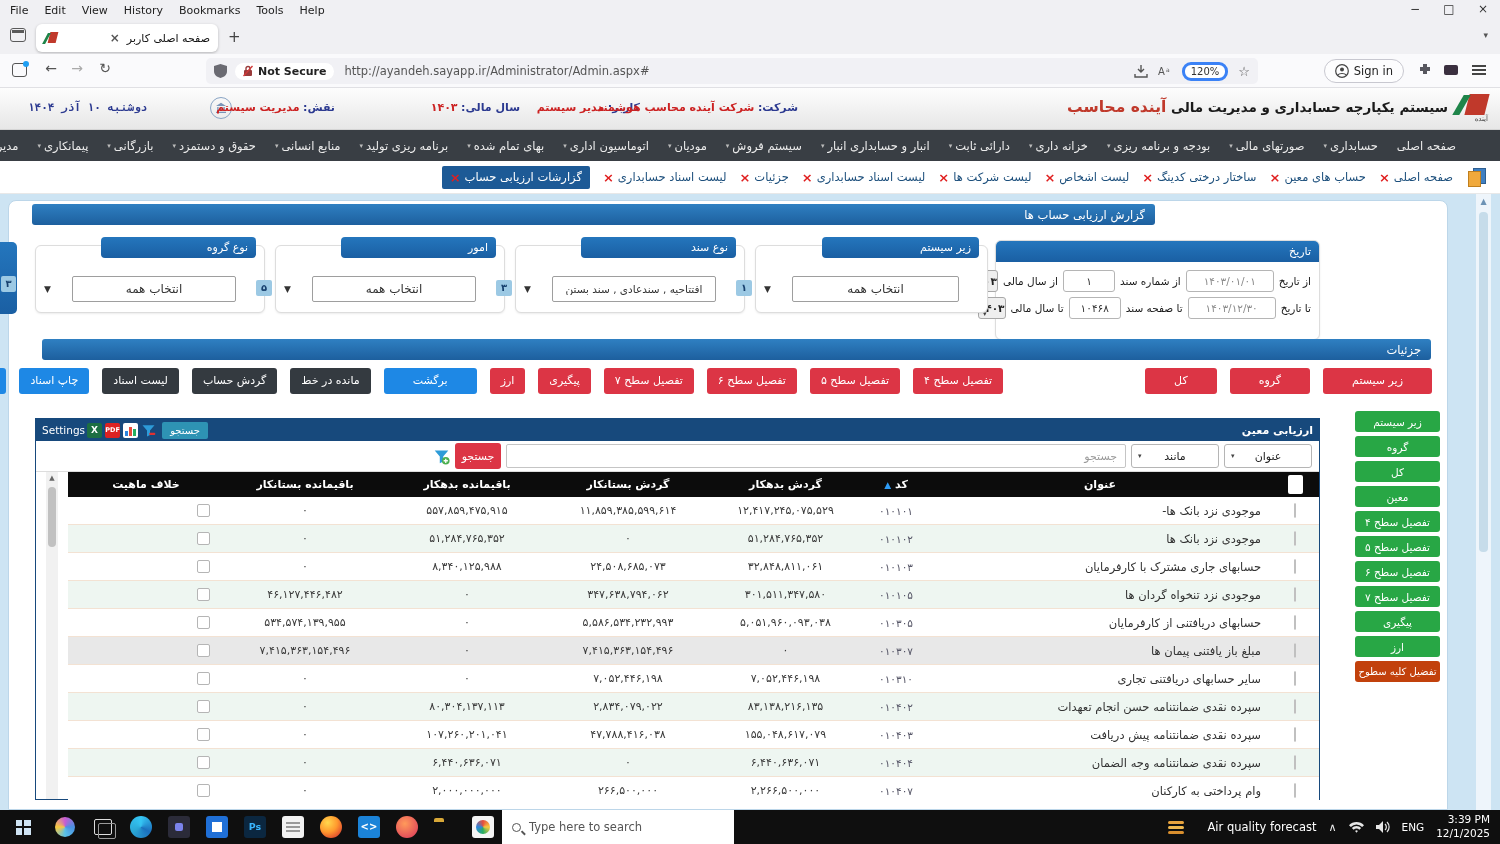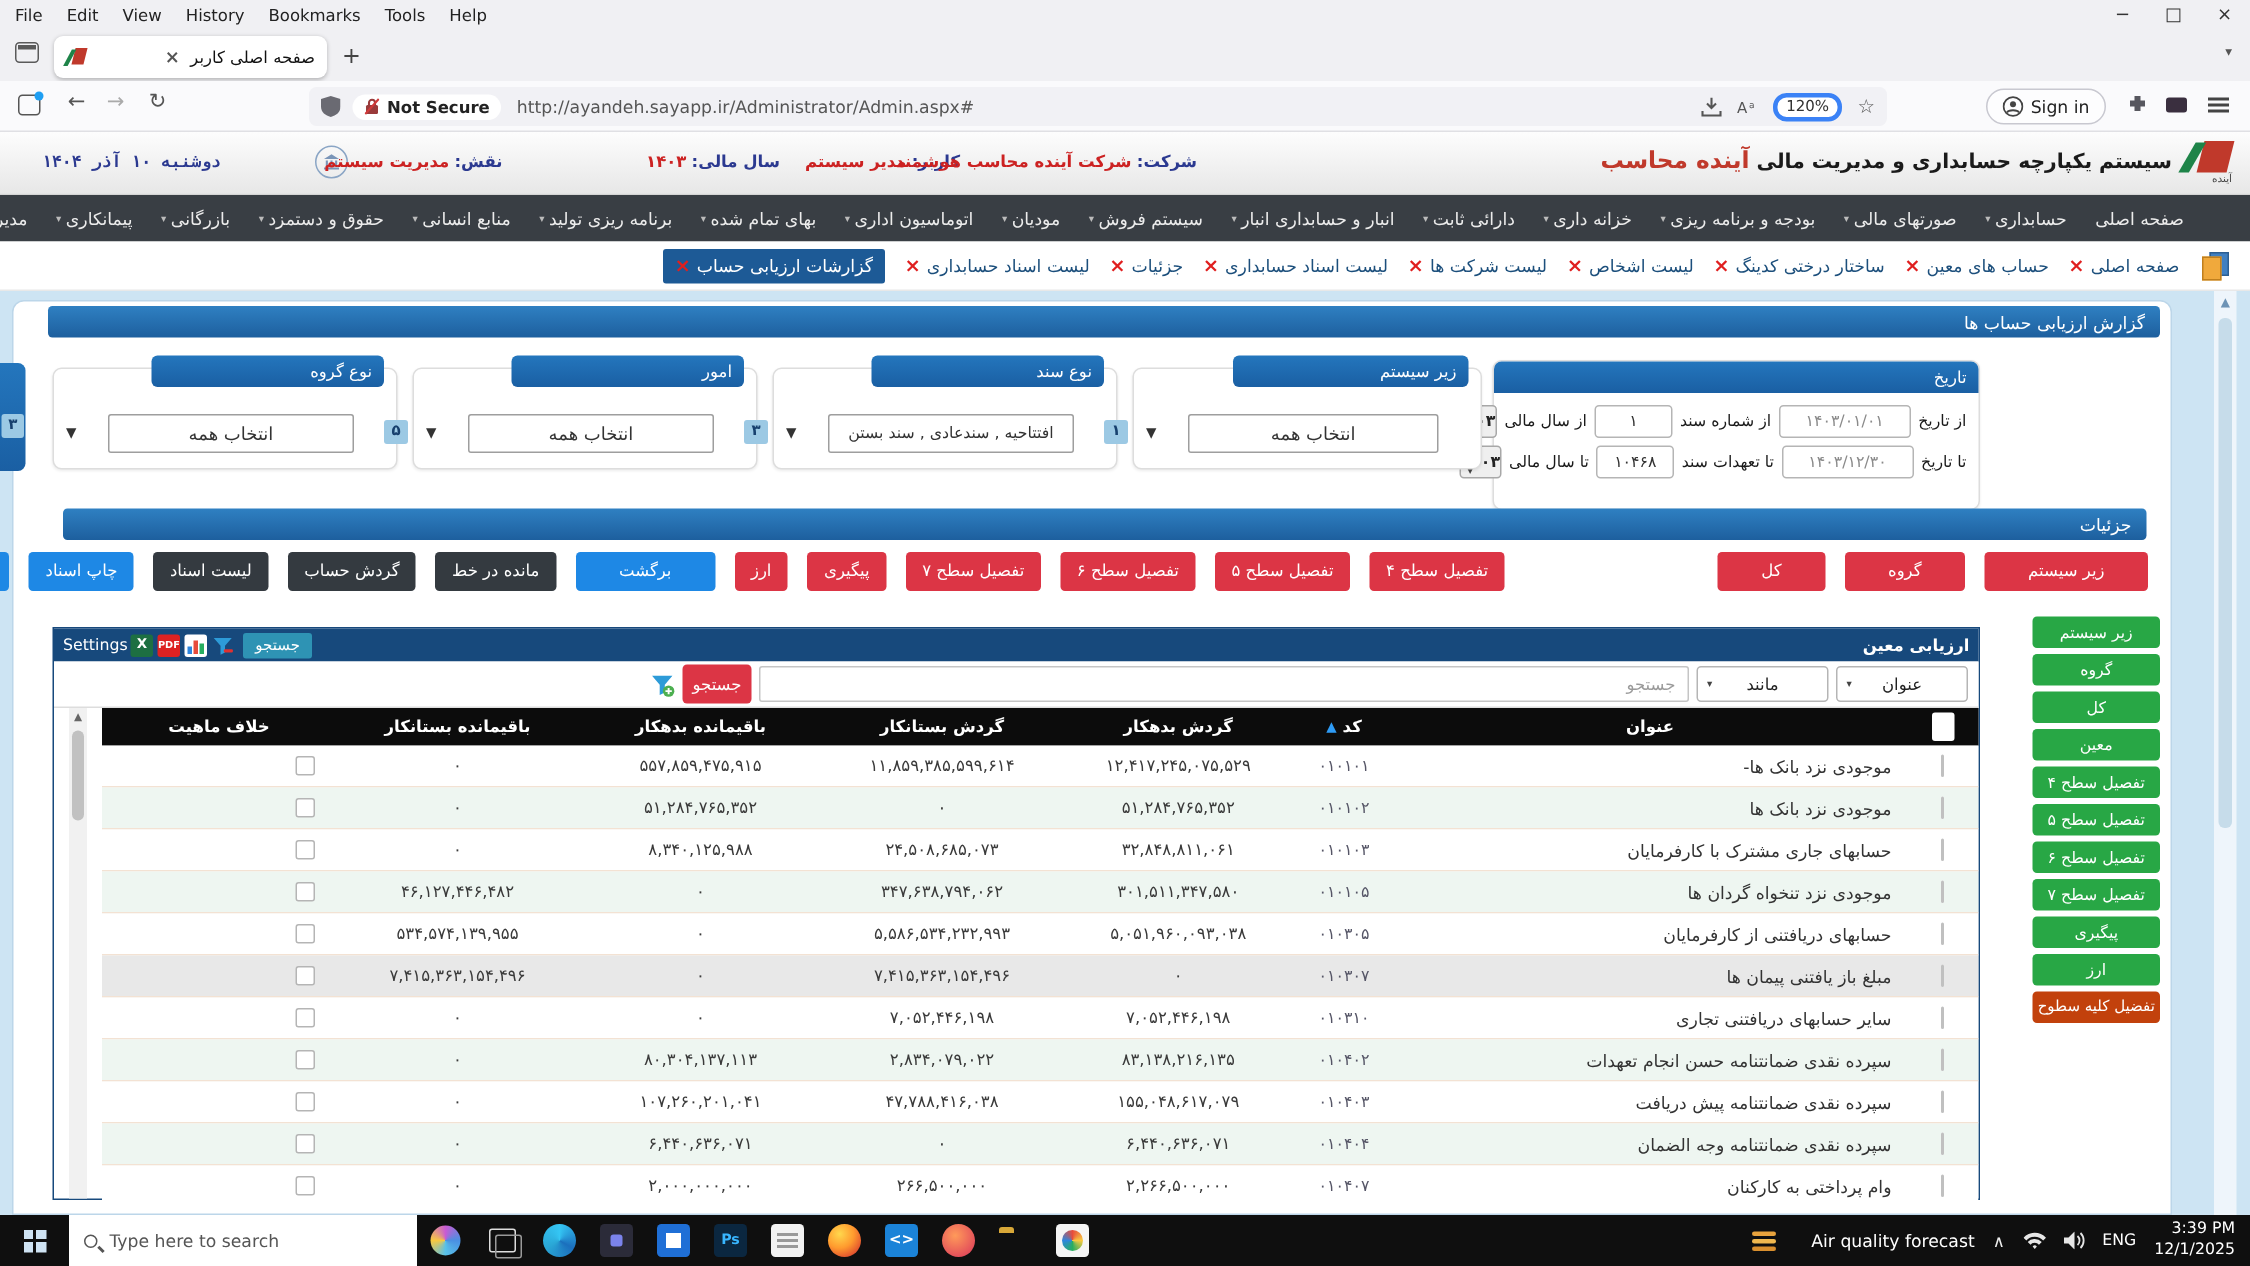--- a/index.html
+++ b/index.html
@@ -79,21 +79,21 @@
   .docs-icon .b1 { position:absolute; right:0; top:1px; width:13px; height:16px; background:#3f7fc1; border:1px solid #2d5e91; }
   .docs-icon .b2 { position:absolute; right:5px; top:4px; width:13px; height:16px; background:#f0a93c; border:1px solid #c07f1d; }
   .ptab { display:flex; align-items:center; gap:4px; font-size:11.5px; color:#1c4f7c; white-space:nowrap; }
   .ptab .x { color:#e01f1f; font-weight:bold; font-size:13px; }
   .ptab.active { background:#1d5a96; color:#fff; padding:4px 8px; border-radius:2px; }
 
   
   #content-bg { position:absolute; top:194px; left:0; width:1500px; height:616px; background:#cde4f3; }
   #main-panel { position:absolute; top:200px; left:8px; width:1440px; height:610px; background:#fff;
     border:1px solid #bcd6e9; border-radius:8px 8px 0 0; }
-  #report-bar { position:absolute; top:204px; left:32px; width:1408px; height:21px; border-radius:3px;
+  #report-bar { position:absolute; top:204px; left:32px; width:1123px; height:21px; border-radius:3px;
     background:linear-gradient(#2f80c2,#1d5f9e); color:#fff; font-size:11.5px; direction:rtl;
     display:flex; align-items:center; padding:0 10px; }
 
   
   .fcard { position:absolute; background:#fff; border:1px solid #ddd; border-radius:6px;
     box-shadow:0 1px 2px rgba(0,0,0,.08); }
   .fhead { position:absolute; top:-9px; right:8px; width:68%; height:21px; border-radius:4px;
     background:linear-gradient(#2476bd,#1a5fa3); color:#fff; font-size:11px; direction:rtl;
     display:flex; align-items:center; padding:0 8px; }
   .fselect { position:absolute; top:30px; left:36px; right:28px; height:26px; border:1px solid #9e9e9e; border-radius:2px;
@@ -473,21 +473,21 @@
     <input class="dinput d-no" data-name="from-doc-field" readonly="" value="۱" style="">
     <span class="dlbl" data-name="from-year-label">از سال مالی</span>
     <div class="ysel" data-name="from-year-select">
       <span>۱۴۰۳</span>
       <span class="yc" data-name="chevron-down-icon">▾</span>
     </div>
   </div>
   <div class="drow" id="drow2">
     <span class="dlbl" data-name="to-date-label">تا تاریخ</span>
     <input class="dinput d-date" data-name="to-date-field" readonly="" value="۱۴۰۳/۱۲/۳۰" style="">
-    <span class="dlbl" data-name="to-doc-label">تا تعهدات سند</span>
+    <span class="dlbl" data-name="to-doc-label">تا صفحه سند</span>
     <input class="dinput d-no" data-name="to-doc-field" readonly="" value="۱۰۴۶۸" style="">
     <span class="dlbl" data-name="to-year-label">تا سال مالی</span>
     <div class="ysel" data-name="to-year-select">
       <span>۱۴۰۳</span>
       <span class="yc" data-name="chevron-down-icon">▾</span>
     </div>
   </div>
 </div>
 
 <div class="fcard" style="left:755px;top:245px;width:233px;height:68px" data-name="filter-card-subsystem">
@@ -766,62 +766,62 @@
 
 <div id="taskbar" data-name="windows-taskbar">
   <div id="start" data-name="start-button">
       <div class="panes" data-name="windows-logo-icon">
         <i></i>
         <i></i>
         <i></i>
         <i></i>
       </div>
     </div>
+  <div id="tb-apps" data-name="taskbar-apps" style="display: flex;">
+      <div class="tbapp" data-name="cortana-icon">
+        <div class="appg" data-name="cortana-glyph"></div>
+      </div>
+      <div class="tbapp" data-name="task-view-icon">
+        <div class="appg" data-name="task-view-glyph"></div>
+      </div>
+      <div class="tbapp" data-name="edge-icon">
+        <div class="appg" data-name="edge-glyph"></div>
+      </div>
+      <div class="tbapp" data-name="teams-icon">
+        <div class="appg" data-name="teams-glyph"></div>
+      </div>
+      <div class="tbapp" data-name="mail-icon">
+        <div class="appg" data-name="mail-glyph"></div>
+      </div>
+      <div class="tbapp" data-name="photoshop-icon">
+        <div class="appg" data-name="photoshop-glyph">Ps</div>
+      </div>
+      <div class="tbapp" data-name="notepad-icon">
+        <div class="appg" data-name="notepad-glyph"></div>
+      </div>
+      <div class="tbapp" data-name="firefox-icon">
+        <div class="appg" data-name="firefox-glyph"></div>
+      </div>
+      <div class="tbapp" data-name="vscode-icon">
+        <div class="appg" data-name="vscode-glyph">&lt;&gt;</div>
+      </div>
+      <div class="tbapp" data-name="brave-icon">
+        <div class="appg" data-name="brave-glyph"></div>
+      </div>
+      <div class="tbapp" data-name="file-explorer-icon">
+        <div class="appg folder" data-name="file-explorer-glyph"></div>
+      </div>
+      <div class="tbapp" data-name="photos-icon">
+        <div class="appg" data-name="photos-glyph"></div>
+      </div>
+    </div>
   <div id="tb-search" data-name="taskbar-search">
     <span class="mag" data-name="search-icon"></span>
     <span data-name="taskbar-search-placeholder">Type here to search</span>
   </div>
-  <div id="tb-apps" data-name="taskbar-apps" style="display: flex;">
-      <div class="tbapp" data-name="cortana-icon">
-        <div class="appg" data-name="cortana-glyph"></div>
-      </div>
-      <div class="tbapp" data-name="task-view-icon">
-        <div class="appg" data-name="task-view-glyph"></div>
-      </div>
-      <div class="tbapp" data-name="edge-icon">
-        <div class="appg" data-name="edge-glyph"></div>
-      </div>
-      <div class="tbapp" data-name="teams-icon">
-        <div class="appg" data-name="teams-glyph"></div>
-      </div>
-      <div class="tbapp" data-name="mail-icon">
-        <div class="appg" data-name="mail-glyph"></div>
-      </div>
-      <div class="tbapp" data-name="photoshop-icon">
-        <div class="appg" data-name="photoshop-glyph">Ps</div>
-      </div>
-      <div class="tbapp" data-name="notepad-icon">
-        <div class="appg" data-name="notepad-glyph"></div>
-      </div>
-      <div class="tbapp" data-name="firefox-icon">
-        <div class="appg" data-name="firefox-glyph"></div>
-      </div>
-      <div class="tbapp" data-name="vscode-icon">
-        <div class="appg" data-name="vscode-glyph">&lt;&gt;</div>
-      </div>
-      <div class="tbapp" data-name="brave-icon">
-        <div class="appg" data-name="brave-glyph"></div>
-      </div>
-      <div class="tbapp" data-name="file-explorer-icon">
-        <div class="appg folder" data-name="file-explorer-glyph"></div>
-      </div>
-      <div class="tbapp" data-name="photos-icon">
-        <div class="appg" data-name="photos-glyph"></div>
-      </div>
-    </div>
   <div id="tray" data-name="system-tray">
     <div id="aqi" data-name="weather-widget">
       <span class="aqi-ic" data-name="air-quality-icon">
           <i></i>
           <i></i>
           <i></i>
         </span>
       <span data-name="weather-label">Air quality forecast</span>
     </div>
     <span class="trayglyph" data-name="tray-chevron-icon">∧</span>

